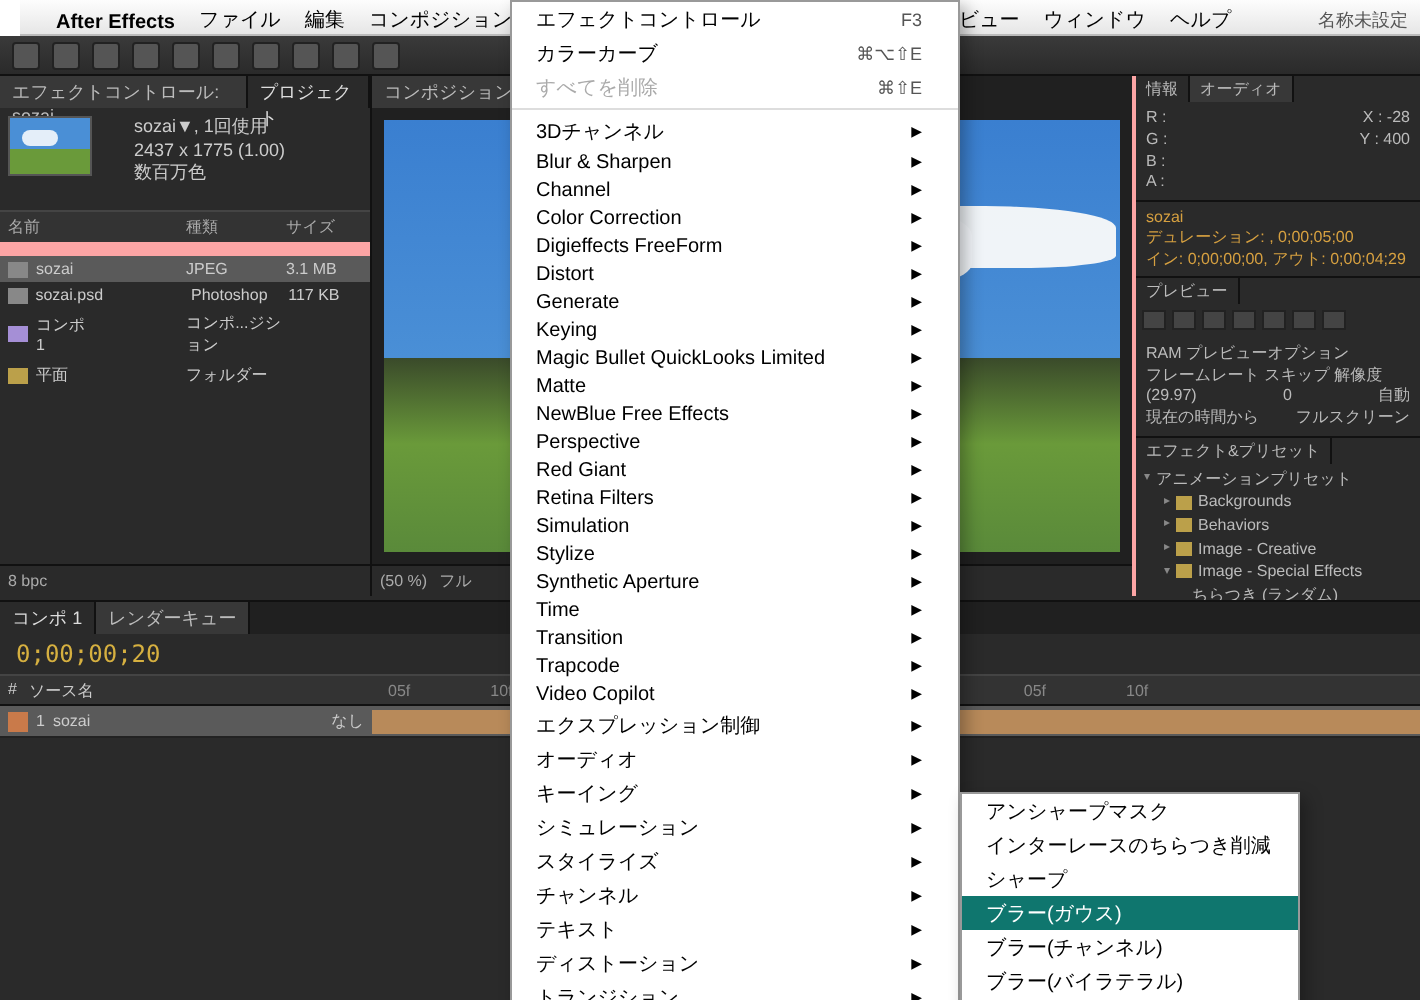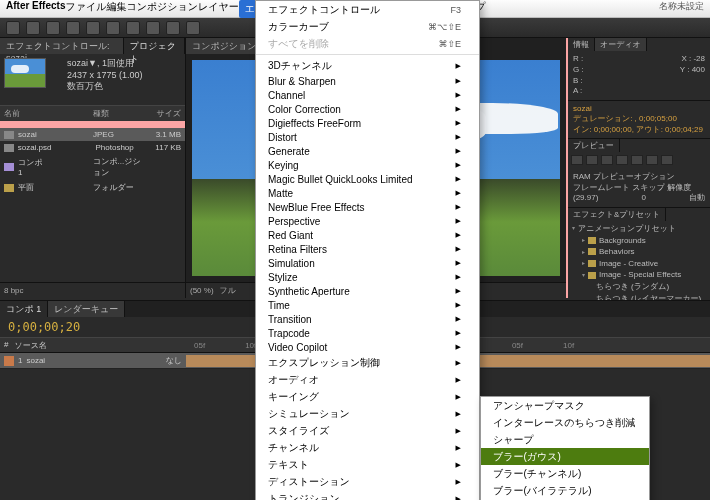--- a/index.html
+++ b/index.html
@@ -1,18 +1,18 @@
 <!DOCTYPE html>
 <html><head>
 <meta charset="utf-8">
 <style>
 * { margin: 0; padding: 0; box-sizing: border-box; font-family: "Hiragino Kaku Gothic Pro", "Lucida Grande", sans-serif; }
 body { width: 710px; height: 500px; background: #fff; overflow: hidden; position: relative; }
 
-.mac-menubar { height: 18px; background: linear-gradient(#fdfdfd,#e6e6e6); display: flex; align-items: flex-start; font-size: 10px; padding: 0 6px; border-bottom: 1px solid #bbb; }
+.mac-menubar { height: 18px; background: linear-gradient(#fdfdfd,#e6e6e6); display: flex; align-items: flex-end; font-size: 10px; padding: 0 6px; gap: 12px; border-bottom: 1px solid #bbb; margin-left: 10px; }
 .mac-menubar .apple { font-size: 12px; }
 .mac-menubar .item { color: #000; }
 .mac-menubar .item.selected { background: #2a6fd4; color: #fff; padding: 2px 6px; border-radius: 2px; }
 .mac-menubar .right { margin-left: auto; color: #555; font-size: 9px; }
 
 .app { position: absolute; top: 18px; left: 0; right: 0; bottom: 0; background: #2a2a2a; color: #ccc; }
 .toolbar { height: 20px; background: linear-gradient(#3a3a3a,#2a2a2a); border-bottom: 1px solid #111; display: flex; align-items: center; padding: 0 6px; gap: 6px; }
 .toolbar .tool { width: 14px; height: 14px; background: #555; border: 1px solid #222; border-radius: 2px; }
 
 .panels { display: flex; height: 260px; }
@@ -23,21 +23,21 @@
 
 .proj-body { flex: 1; font-size: 9px; }
 .proj-head { display: flex; padding: 4px; gap: 21px; }
 .thumb { width: 42px; height: 30px; background: linear-gradient(#4a8fd6 0%, #4a8fd6 55%, #6a9a3a 55%, #6a9a3a 100%); border: 1px solid #555; position: relative; }
 .thumb::before { content: ""; position: absolute; top: 6px; left: 6px; width: 18px; height: 8px; background: #fff; border-radius: 4px; opacity: 0.85; }
 .proj-info { line-height: 1.3; color: #ccc; }
 .proj-list { margin-top: 8px; }
 .proj-cols { display: flex; background: #333; font-size: 8px; padding: 2px 4px; color: #aaa; border-top: 1px solid #444; border-bottom: 7px solid #fca5a5; }
 .col-name { flex: 1; }
 .col-type { width: 50px; margin-left: 44px; }
-.col-size { width: 38px; text-align: right; }
+.col-size { width: 38px; }
 .proj-row { display: flex; padding: 2px 4px; font-size: 8px; color: #ccc; align-items: center; }
 .proj-row.sel { background: #5a5a5a; }
 .row-icon { width: 10px; height: 8px; background: #888; margin-right: 4px; }
 .row-icon.folder { background: #bba04a; }
 .row-icon.comp { background: #a58fd6; }
 
 .comp-panel { flex: 1; background: #2a2a2a; display: flex; flex-direction: column; }
 .viewer { flex: 1; background: #202020; position: relative; display: flex; align-items: center; justify-content: center; padding: 6px; }
 .viewer-img { width: 100%; height: 100%; background: linear-gradient(#3a7fd0 0%, #4a8fd6 55%, #3a4a2a 55%, #6a9a3a 75%, #5a8a3a 100%); position: relative; }
 .viewer-img::before { content: ""; position: absolute; top: 18%; left: 30%; width: 50%; height: 22%; background: #fff; border-radius: 30% 40% 30% 40%; box-shadow: -40px 10px 0 -5px #f0f0f0, 80px -4px 0 -8px #fafafa; opacity: 0.95; }
@@ -73,21 +73,21 @@
 
 .menu-main { position: absolute; top: 0; left: 255px; width: 225px; background: #fff; border: 1px solid #999; box-shadow: 3px 3px 8px rgba(0,0,0,0.3); font-size: 10px; color: #000; z-index: 100; }
 .menu-main .mi { padding: 1.5px 18px 1.5px 12px; display: flex; justify-content: space-between; align-items: center; white-space: nowrap; }
 .menu-main .mi.dim { color: #aaa; }
 .menu-main .mi .kb { color: #555; font-size: 9px; }
 .menu-main .mi .arr { color: #000; font-size: 7px; }
 .menu-main .sep { height: 1px; background: #ddd; margin: 2px 0; }
 
 .submenu { position: absolute; top: 396px; left: 480px; width: 170px; background: #fff; border: 1px solid #999; box-shadow: 3px 3px 8px rgba(0,0,0,0.3); font-size: 10px; z-index: 101; }
 .submenu .mi { padding: 1.5px 12px; white-space: nowrap; }
-.submenu .mi.hl { background: #4d7c0f; color: #fff; }
+.submenu .mi.hl { background: #0f766e; color: #fff; }
 </style>
 </head>
 <body>
 
 <div class="mac-menubar">
   <span class="apple"></span>
   <span class="item" style="font-weight:bold">After Effects</span>
   <span class="item">ファイル</span>
   <span class="item">編集</span>
   <span class="item">コンポジション</span>
@@ -220,20 +220,24 @@
         <div class="tbtn"></div>
       </div>
       <div class="rp-sec">
         <div>RAM プレビューオプション</div>
         <div>フレームレート スキップ 解像度</div>
         <div class="rp-row">
           <span>(29.97)</span>
           <span>0</span>
           <span>自動</span>
         </div>
+        <div class="rp-row">
+            <span>現在の時間から</span>
+            <span>フルスクリーン</span>
+          </div>
       </div>
       <div class="rp-tabs">
           <div class="rp-tab active">エフェクト&amp;プリセット</div>
         </div>
       <div class="preset-list">
         <div class="folder-item open">
             <span>アニメーションプリセット</span>
           </div>
         <div class="folder-item" style="padding-left:10px">
             <span class="fi-icon"></span>

